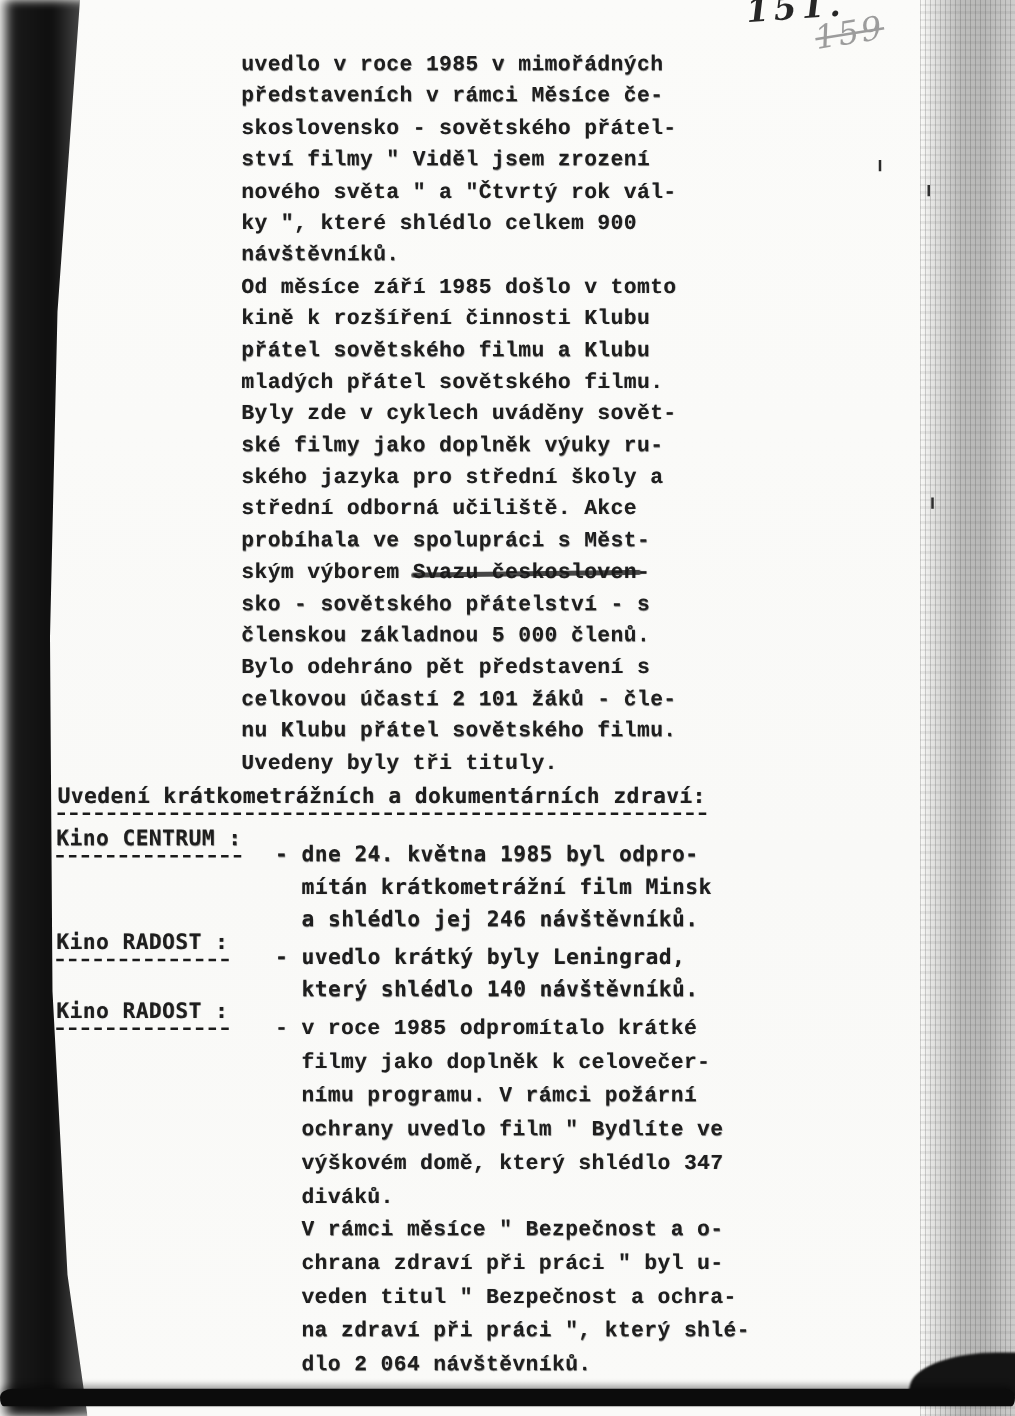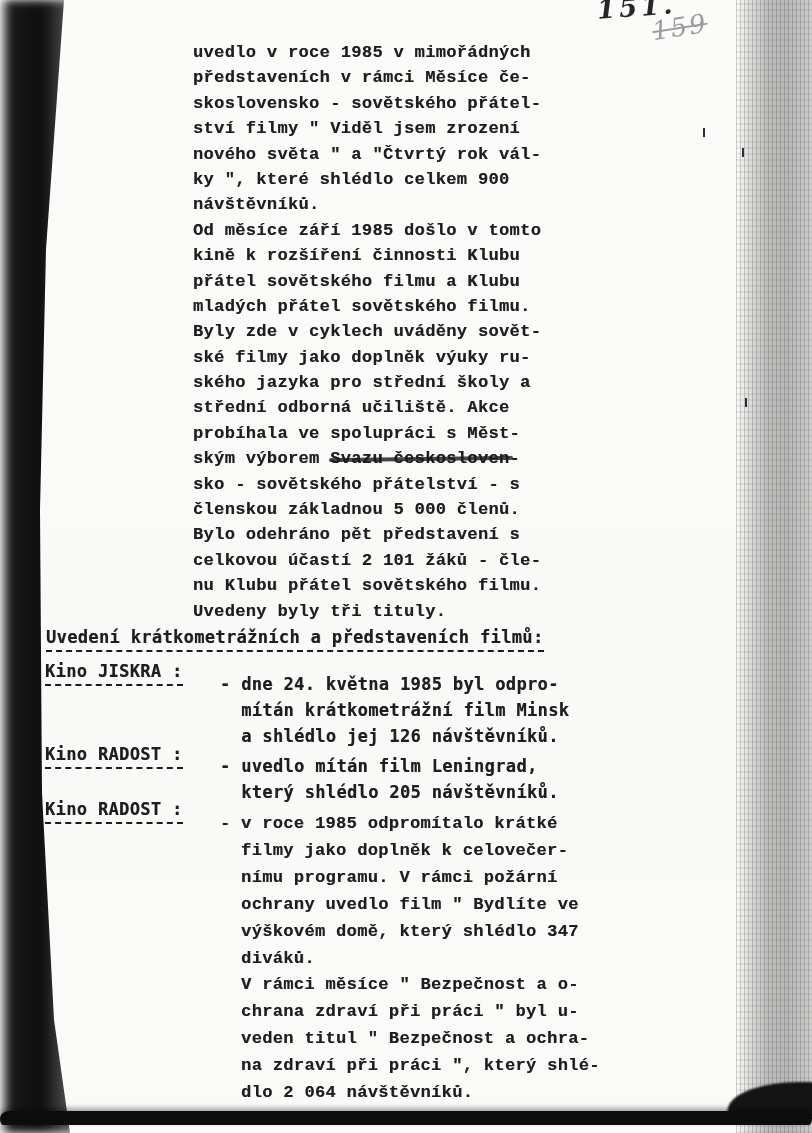--- a/index.html
+++ b/index.html
@@ -94,30 +94,30 @@
   <div class="edge-left"></div>
   <div class="edge-right"></div>
   <div class="specks"></div>
 
   <div class="hw-ink">151.</div>
   <div class="hw-pencil">159</div>
 
   <div class="body-block tw"><div class="tline">uvedlo v roce 1985 v mimořádných</div><div class="tline">představeních v rámci Měsíce če-</div><div class="tline">skoslovensko - sovětského přátel-</div><div class="tline">ství filmy " Viděl jsem zrození</div><div class="tline">nového světa " a "Čtvrtý rok vál-</div><div class="tline">ky ", které shlédlo celkem 900</div><div class="tline">návštěvníků.</div><div class="tline">Od měsíce září 1985 došlo v tomto</div><div class="tline">kině k rozšíření činnosti Klubu</div><div class="tline">přátel sovětského filmu a Klubu</div><div class="tline">mladých přátel sovětského filmu.</div><div class="tline">Byly zde v cyklech uváděny sovět-</div><div class="tline">ské filmy jako doplněk výuky ru-</div><div class="tline">ského jazyka pro střední školy a</div><div class="tline">střední odborná učiliště. Akce</div><div class="tline">probíhala ve spolupráci s Měst-</div><div class="tline">ským výborem Svazu českosloven-</div><div class="tline">sko - sovětského přátelství - s</div><div class="tline">členskou základnou 5 000 členů.</div><div class="tline">Bylo odehráno pět představení s</div><div class="tline">celkovou účastí 2 101 žáků - čle-</div><div class="tline">nu Klubu přátel sovětského filmu.</div><div class="tline">Uvedeny byly tři tituly.</div></div>
   <div class="overstrike"></div>
 
-  <div class="heading tw">Uvedení krátkometrážních a představeních filmů:</div>
+  <div class="heading tw">Uvedení krátkometrážních a dokumentárních zdraví:</div>
 
   <div>
-    <div class="kino-label tw" style="top:661px">Kino JISKRA :</div>
-    <div class="kino-lines tw" style="top:671px"><div class="tline">- dne 24. května 1985 byl odpro-</div><div class="tline">  mítán krátkometrážní film Minsk</div><div class="tline">  a shlédlo jej 126 návštěvníků.</div></div>
+    <div class="kino-label tw" style="top:661px">Kino CENTRUM :</div>
+    <div class="kino-lines tw" style="top:671px"><div class="tline">- dne 24. května 1985 byl odpro-</div><div class="tline">  mítán krátkometrážní film Minsk</div><div class="tline">  a shlédlo jej 246 návštěvníků.</div></div>
   </div>
 
   <div>
     <div class="kino-label tw" style="top:744px">Kino RADOST :</div>
-    <div class="kino-lines tw" style="top:753px"><div class="tline">- uvedlo mítán film Leningrad,</div><div class="tline">  který shlédlo 205 návštěvníků.</div></div>
+    <div class="kino-lines tw" style="top:753px"><div class="tline">- uvedlo krátký byly Leningrad,</div><div class="tline">  který shlédlo 140 návštěvníků.</div></div>
   </div>
 
   <div>
     <div class="kino-label tw" style="top:799px">Kino RADOST :</div>
     <div class="kino-lines wide tw" style="top:811px"><div class="tline">- v roce 1985 odpromítalo krátké</div><div class="tline">  filmy jako doplněk k celovečer-</div><div class="tline">  nímu programu. V rámci požární</div><div class="tline">  ochrany uvedlo film " Bydlíte ve</div><div class="tline">  výškovém domě, který shlédlo 347</div><div class="tline">  diváků.</div><div class="tline">  V rámci měsíce " Bezpečnost a o-</div><div class="tline">  chrana zdraví při práci " byl u-</div><div class="tline">  veden titul " Bezpečnost a ochra-</div><div class="tline">  na zdraví při práci ", který shlé-</div><div class="tline">  dlo 2 064 návštěvníků.</div></div>
   </div>
 
   <div class="corner-br"></div>
   <div class="bottom-bar"></div>
 

